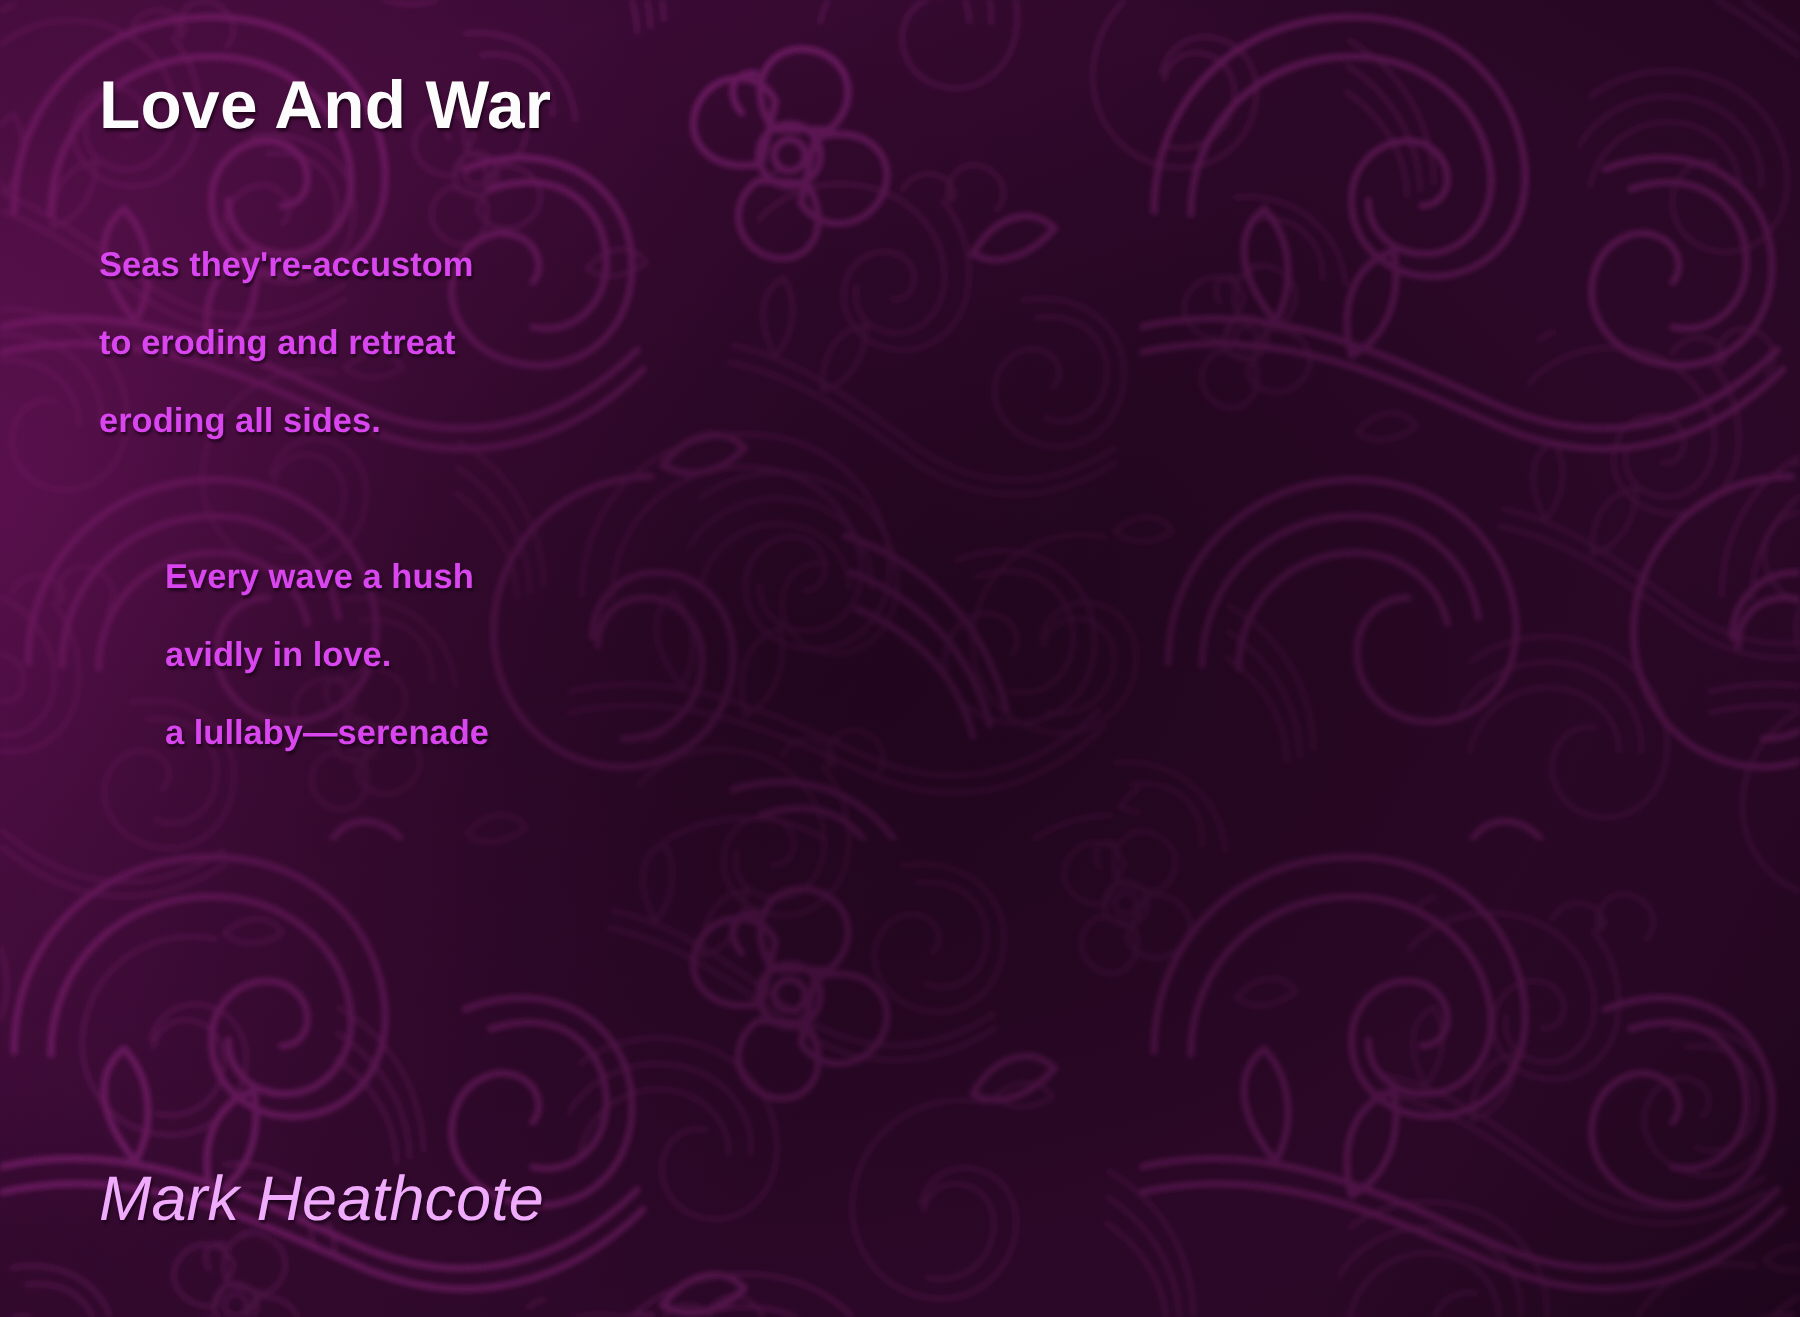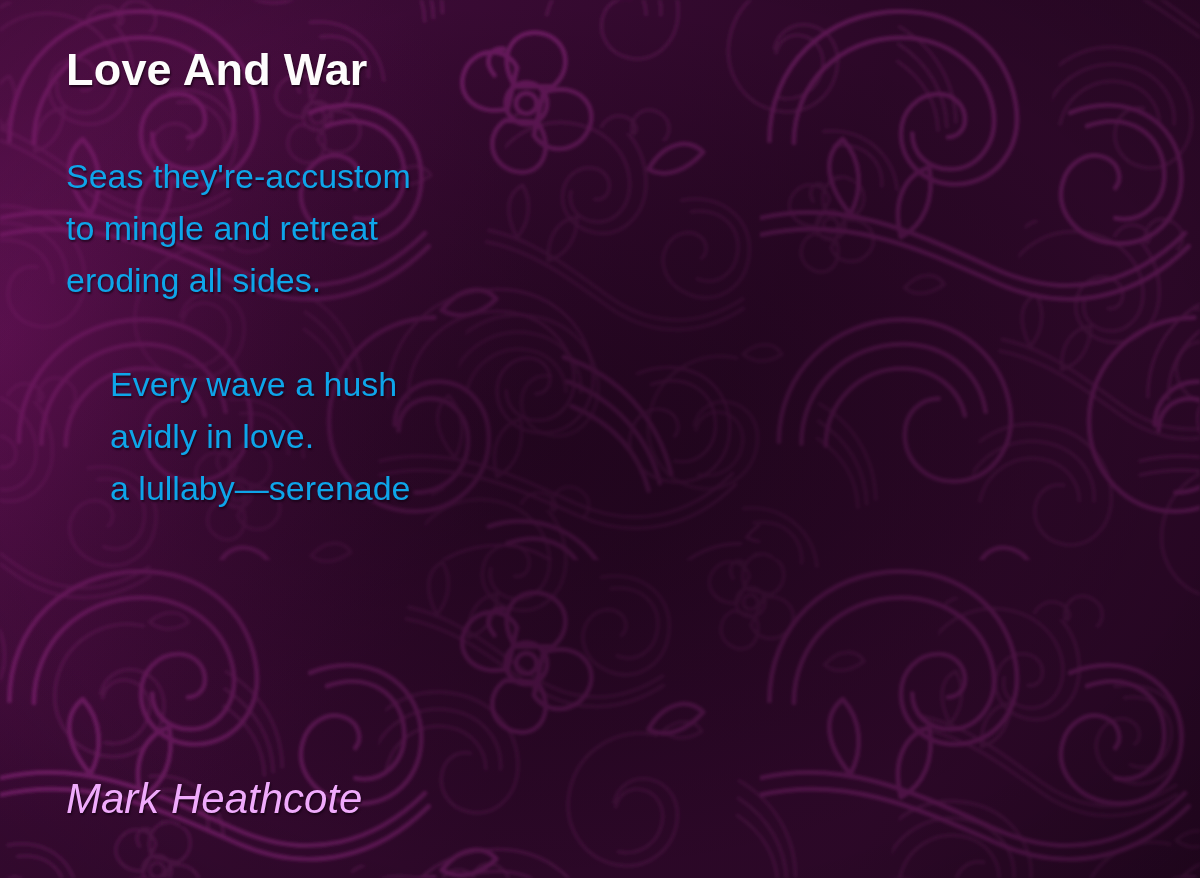--- a/index.html
+++ b/index.html
@@ -92,24 +92,24 @@
     top: 150px;
     width: 640px;
   }
 
   .poem-stanza {
     margin: 0 0 52px 0;
   }
   .poem-stanza:last-child { margin-bottom: 0; margin-left: 44px; }
 
   .poem-line {
-    font-size: 34px;
-    font-weight: normal;
+    font-size: 23px;
+    font-weight: bold;
     line-height: 52px;
-    color: #0ea5e9;
+    color: #d946ef;
     text-shadow: 1px 2px 2px rgba(20, 2, 18, 0.7);
     white-space: nowrap;
   }
 
   #poem-author {
     position: absolute;
     left: 66px;
     top: 776px;
     margin: 0;
     font-size: 42px;
@@ -239,21 +239,21 @@
   <div class="bg-layer" id="bg-vignette"></div>
 
   <div id="poem-content">
 
     <h1 id="poem-title">Love And War</h1>
 
     <div id="poem-body">
 
       <div class="poem-stanza">
         <div class="poem-line">Seas they're-accustom</div>
-        <div class="poem-line">to mingle and retreat</div>
+        <div class="poem-line">to eroding and retreat</div>
         <div class="poem-line">eroding all sides.</div>
       </div>
 
 
       <div class="poem-stanza">
         <div class="poem-line">Every wave a hush</div>
         <div class="poem-line">avidly in love.</div>
         <div class="poem-line">a lullaby—serenade</div>
       </div>
 

